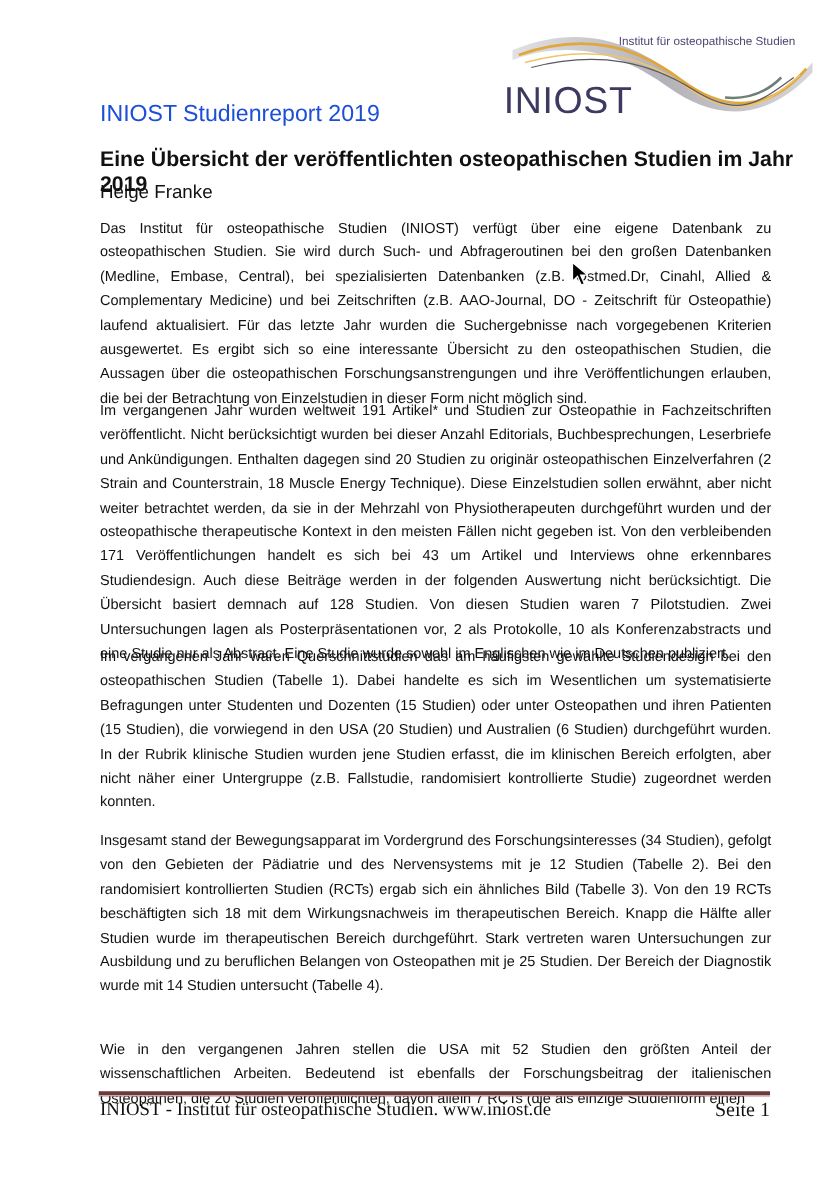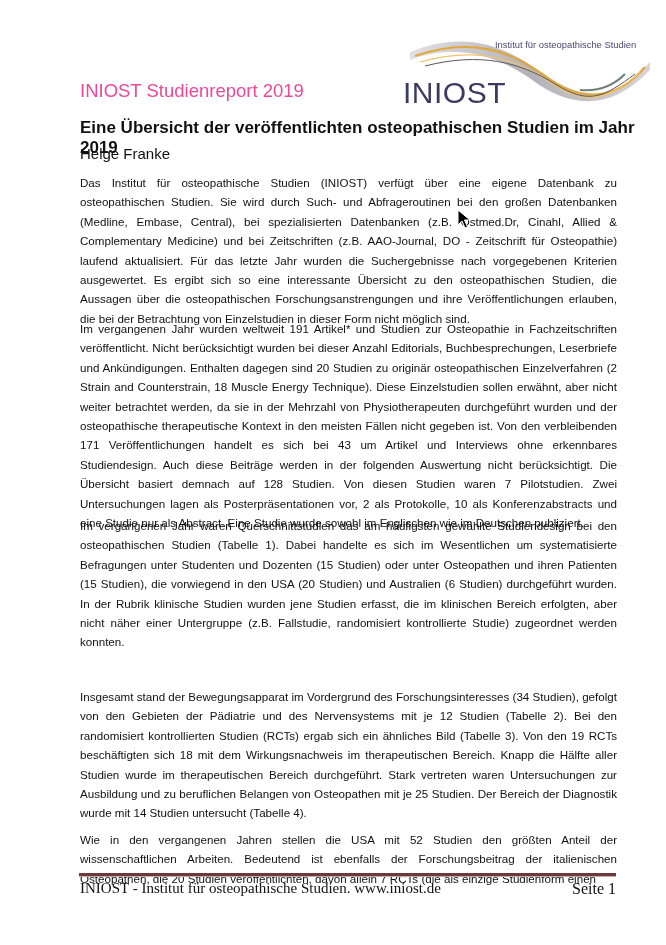--- a/index.html
+++ b/index.html
@@ -1,28 +1,28 @@
 <!DOCTYPE html>
 <html><head>
   <meta charset="utf-8">
   <style>
     html, body { margin: 0; padding: 0; background: #ffffff; }
     body { width: 666px; height: 945px; position: relative; overflow: hidden; font-family: "Liberation Sans", sans-serif; color: #111; }
-    .logo { position: absolute; left: 400px; top: 12px; width: 266px; height: 110px; }
+    .logo { position: absolute; left: 400px; top: 0; width: 266px; height: 110px; }
     .logo svg { position: absolute; left: 0; top: 0; }
     .logo-tagline { position: absolute; left: 95px; top: 27px; font-size: 9.4px; color: #4a4870; white-space: nowrap; }
     .logo-name { position: absolute; left: 3px; top: 64px; font-size: 30px; color: #3c3a60; letter-spacing: 0.5px; }
-    .title { position: absolute; left: 80px; top: 80px; font-size: 18.5px; color: #ec4899; }
+    .title { position: absolute; left: 80px; top: 80px; font-size: 18.5px; color: #1d4ed8; }
     .subtitle { position: absolute; left: 80px; top: 118px; font-size: 17px; font-weight: bold; }
     .author { position: absolute; left: 80px; top: 145px; font-size: 15px; }
     .para { position: absolute; left: 80px; width: 537px; font-size: 11.6px; line-height: 19.4px; text-align: justify; }
     .p1 { top: 173px; }
     .p2 { top: 319px; }
     .p3 { top: 516px; }
-    .p4 { top: 687px; }
+    .p4 { top: 663px; }
     .p5 { top: 810px; margin-top: 20px; }
     .cursor { position: absolute; left: 457px; top: 209px; width: 14px; height: 20px; }
     .footer-rule { position: absolute; left: 79px; top: 873px; width: 537px; height: 3px; background: #6b3a3a; border-bottom: 1px solid #c9a9a9; }
     .footer-left { position: absolute; left: 80px; top: 880px; font-family: "Liberation Serif", serif; font-size: 15px; }
     .footer-right { position: absolute; right: 50px; top: 880px; font-family: "Liberation Serif", serif; font-size: 16px; }
   </style>
 </head>
 <body>
 
 <div class="logo">

